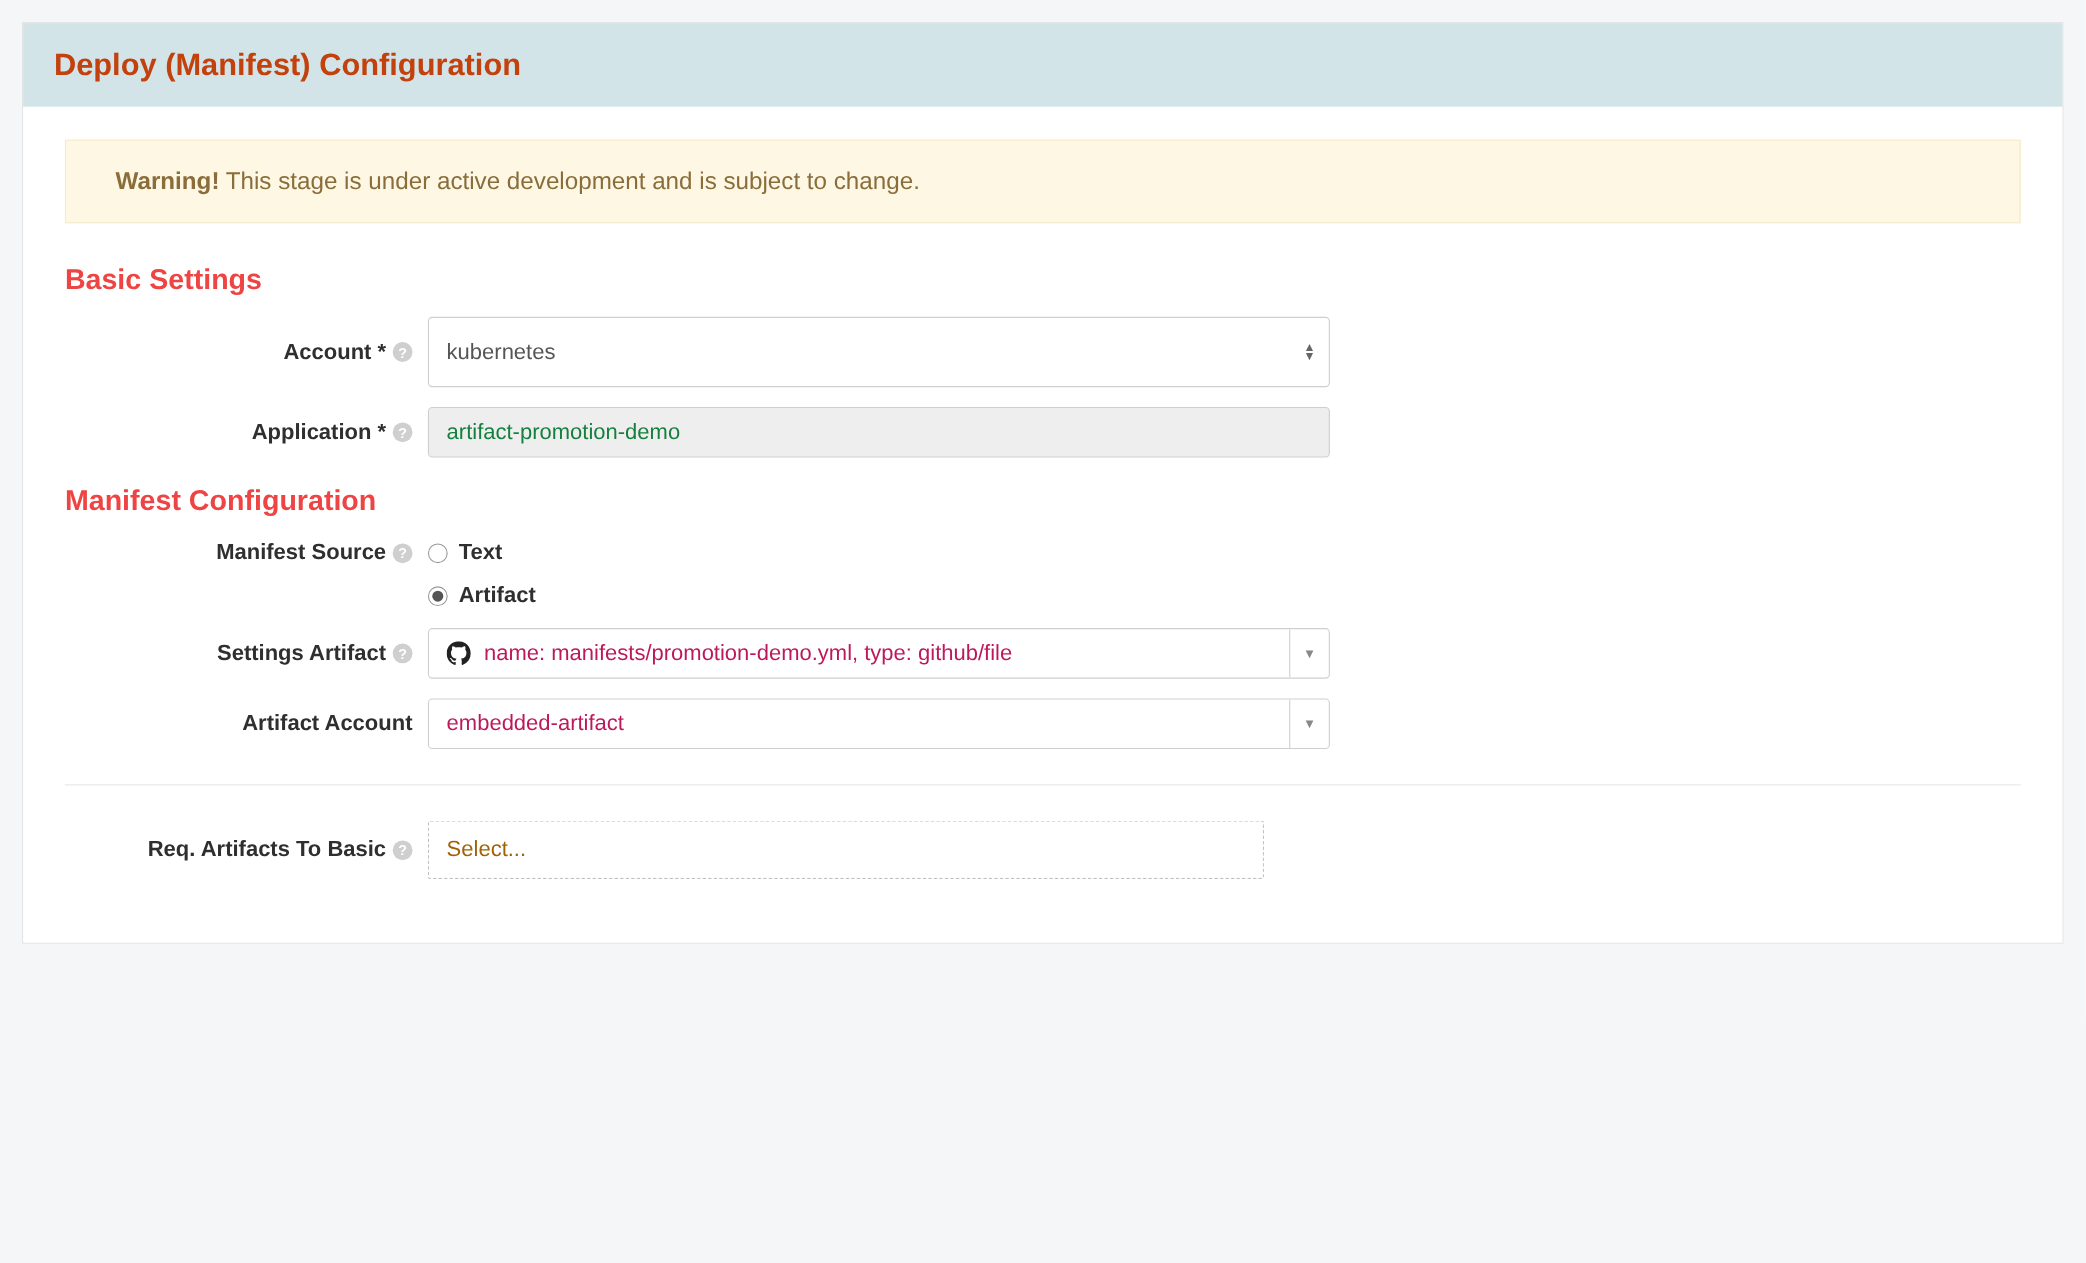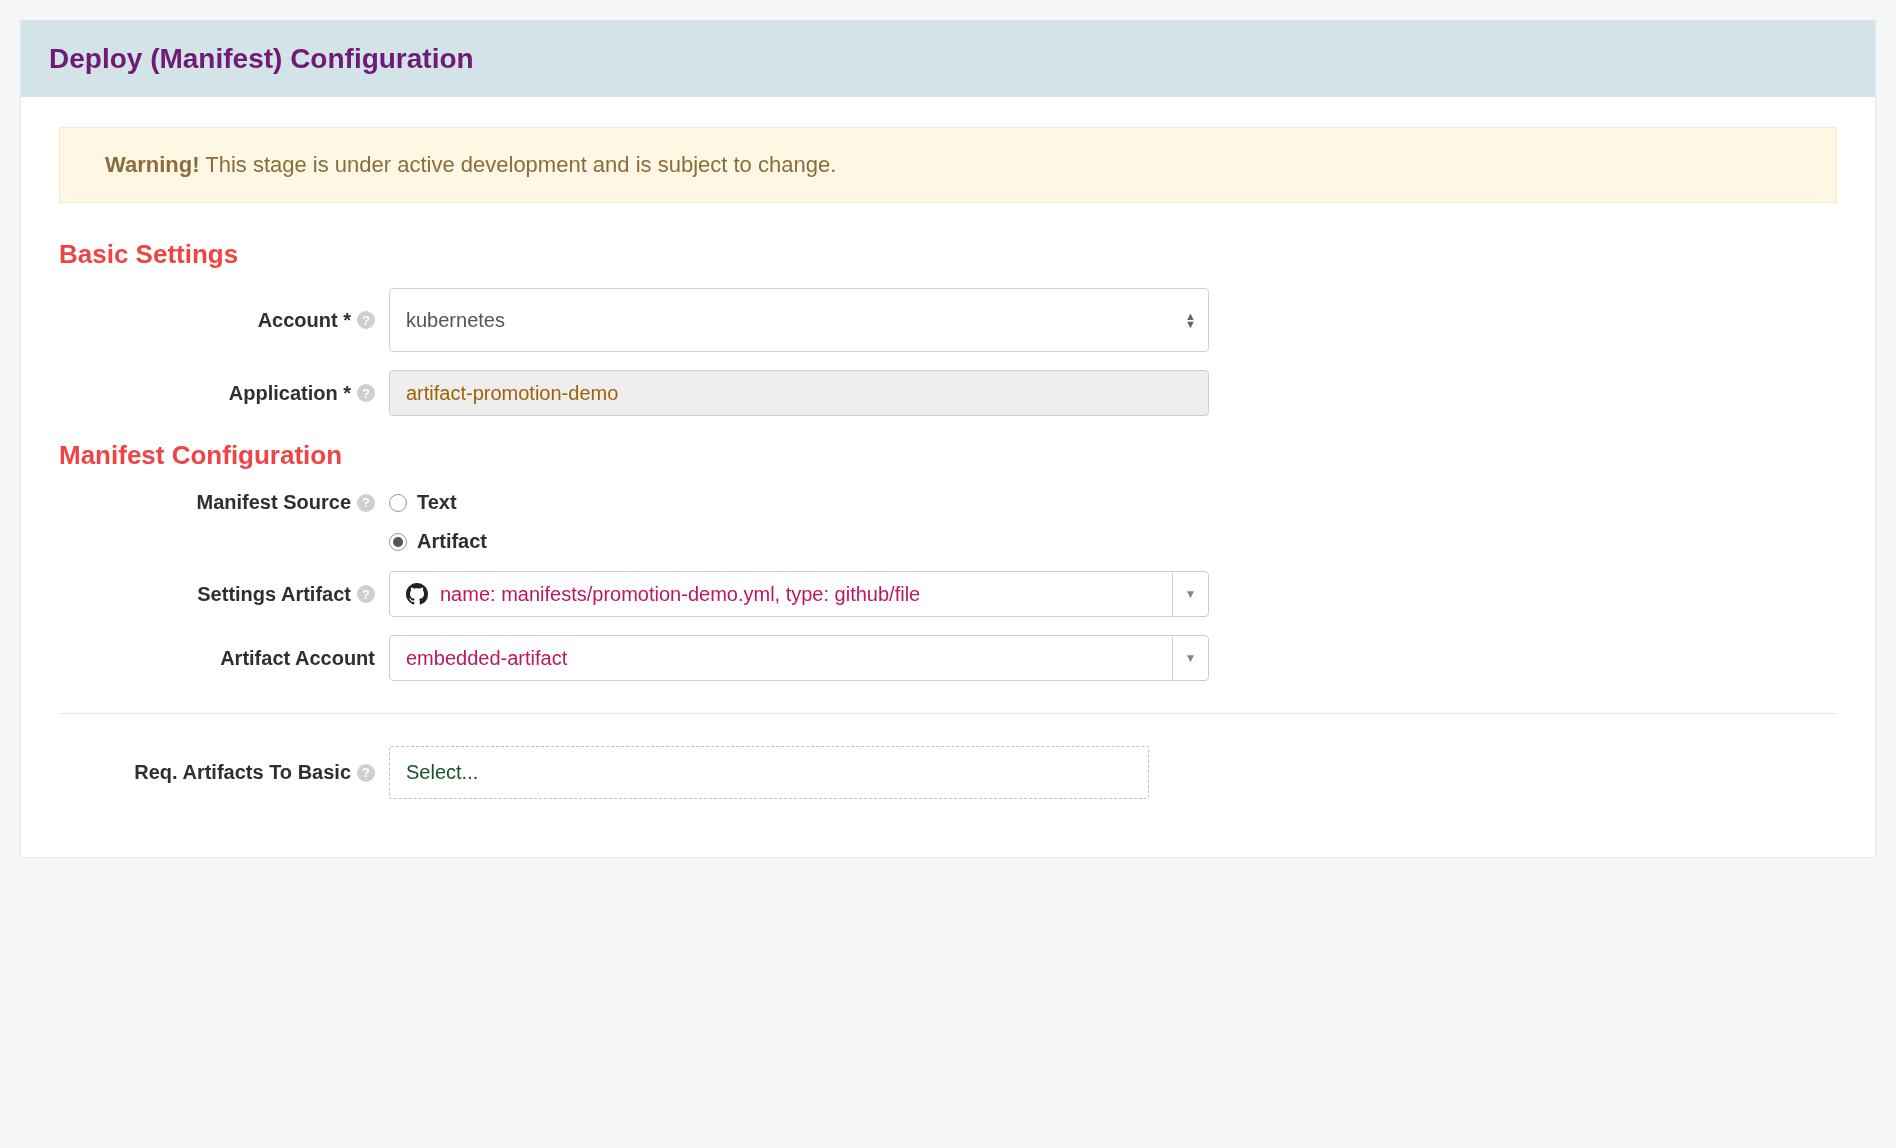--- a/index.html
+++ b/index.html
@@ -12,21 +12,21 @@
   }
   .panel {
     background: #fff;
     border: 1px solid #e5e5e5;
   }
   .panel-header {
     background: #d3e4e8;
     padding: 22px 28px;
     font-size: 28px;
     font-weight: 700;
-    color: #701a75;
+    color: #c2410c;
   }
   .panel-body {
     padding: 30px 38px 40px 38px;
   }
   .alert-warning {
     background: #fdf7e3;
     border: 1px solid #f4ebc9;
     padding: 24px 45px;
     color: #8a6d3b;
     font-size: 22px;
@@ -98,21 +98,21 @@
   }
   .readonly-control {
     border: 1px solid #cfcfcf;
     border-radius: 4px;
     background: #eeeeee;
     height: 46px;
     display: flex;
     align-items: center;
     padding: 0 16px;
     font-size: 20px;
-    color: #a16207;
+    color: #15803d;
   }
   .radio-group {
     display: flex;
     flex-direction: column;
     gap: 16px;
     padding-top: 2px;
   }
   .radio-item {
     display: flex;
     align-items: center;
@@ -166,21 +166,21 @@
   .github-icon svg { display: block; }
   hr.sep {
     border: none;
     border-top: 1px solid #e5e5e5;
     margin: 32px 0 32px 0;
   }
   .multiselect-placeholder {
     border: 1px dashed #bfbfbf;
     border-radius: 2px;
     padding: 14px 16px;
-    color: #14532d;
+    color: #a16207;
     font-size: 20px;
     min-height: 48px;
   }
 </style>
 </head>
 <body>
 
 <div class="panel">
   <div class="panel-header">Deploy (Manifest) Configuration</div>
   <div class="panel-body">

